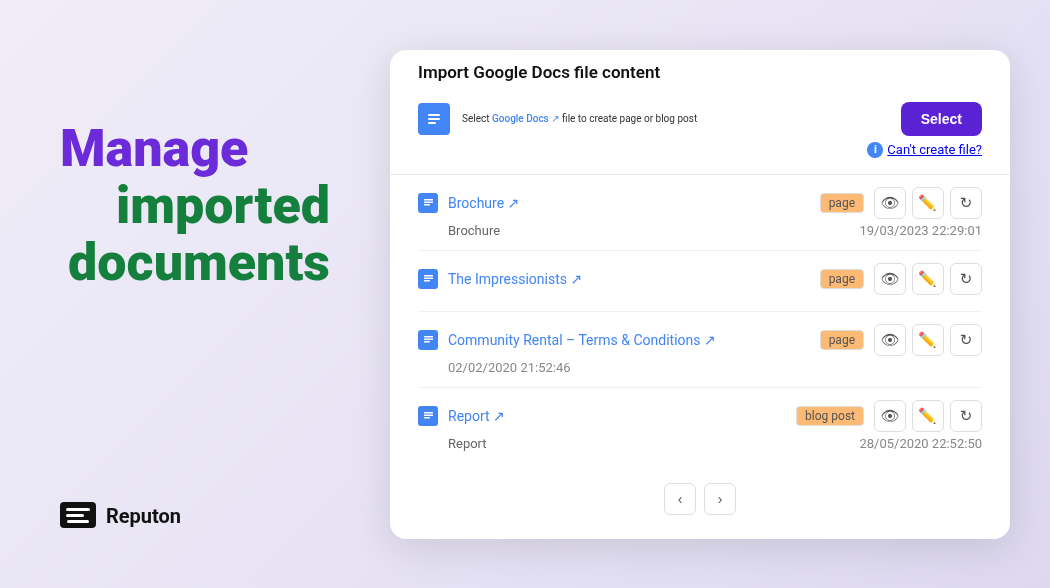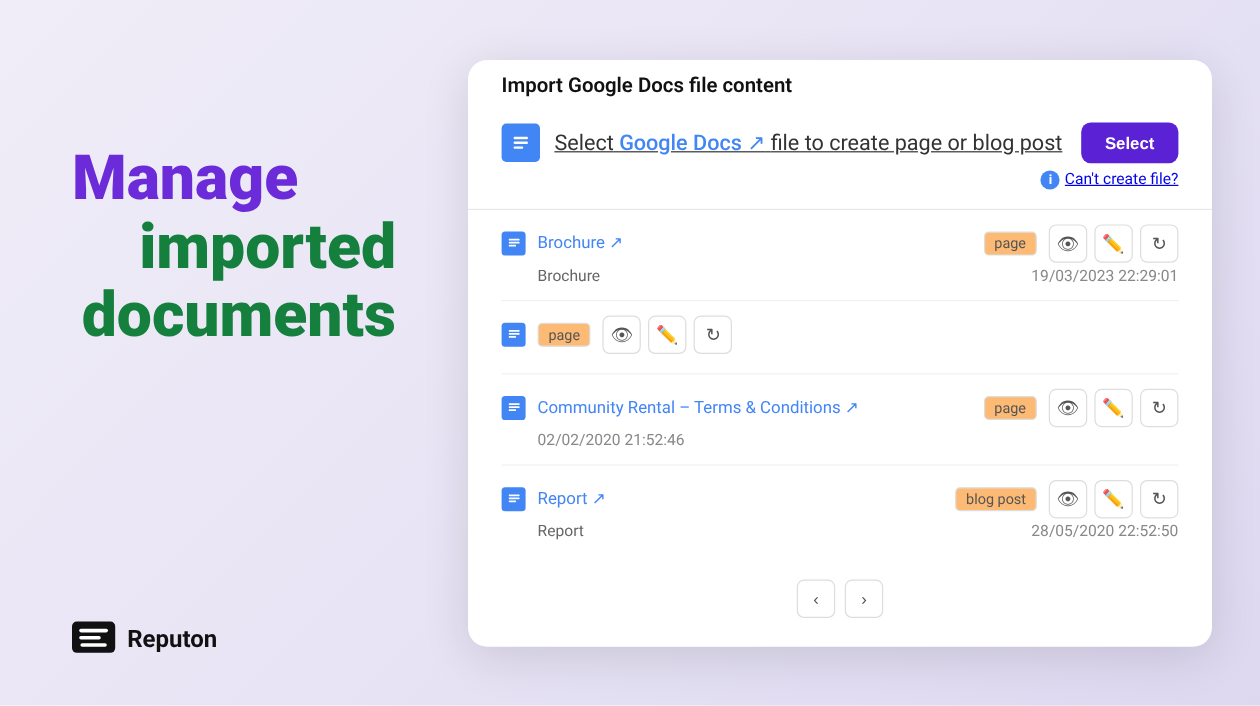--- a/index.html
+++ b/index.html
@@ -11,21 +11,21 @@
       display: flex;
       align-items: center;
       overflow: hidden;
       position: relative;
     }
 
     
     .left-panel {
       width: 370px;
       flex-shrink: 0;
-      padding: 40px 40px 24px 60px;
+      padding: 40px 40px 40px 60px;
       display: flex;
       flex-direction: column;
       justify-content: space-between;
       height: 100%;
     }
     .headline {
       margin-top: 80px;
     }
     .headline .manage {
       font-size: 52px;
@@ -111,23 +111,22 @@
       display: flex;
       align-items: center;
       justify-content: center;
     }
     .gdocs-icon svg {
       width: 20px;
       height: 20px;
     }
     .select-text {
       flex: 1;
-      font-size: 18px;
+      font-size: 10px;
       color: #333;
-      text-decoration: underline;
     }
     .select-text a {
       color: #4285f4;
       text-decoration: none;
       font-weight: 500;
     }
     .btn-select {
       background: #5b21d4;
       color: white;
       border: none;
@@ -350,20 +349,23 @@
       <div class="doc-row">
         <div class="doc-row-top">
           <div class="doc-icon">
             <svg viewBox="0 0 13 13" fill="none">
               <rect width="13" height="13" rx="1.5" fill="#4285f4"></rect>
               <rect x="2" y="3" width="9" height="1.5" rx="0.5" fill="white"></rect>
               <rect x="2" y="5.5" width="9" height="1.5" rx="0.5" fill="white"></rect>
               <rect x="2" y="8" width="6" height="1.5" rx="0.5" fill="white"></rect>
             </svg>
           </div>
+          <div class="doc-name">
+            <a href="#">The Impressionists ↗</a>
+          </div>
           <span class="badge">page</span>
           <div class="doc-actions">
             <button class="action-btn">👁</button>
             <button class="action-btn">✏️</button>
             <button class="action-btn">↻</button>
           </div>
         </div>
       </div>
 
       <div class="doc-row">

